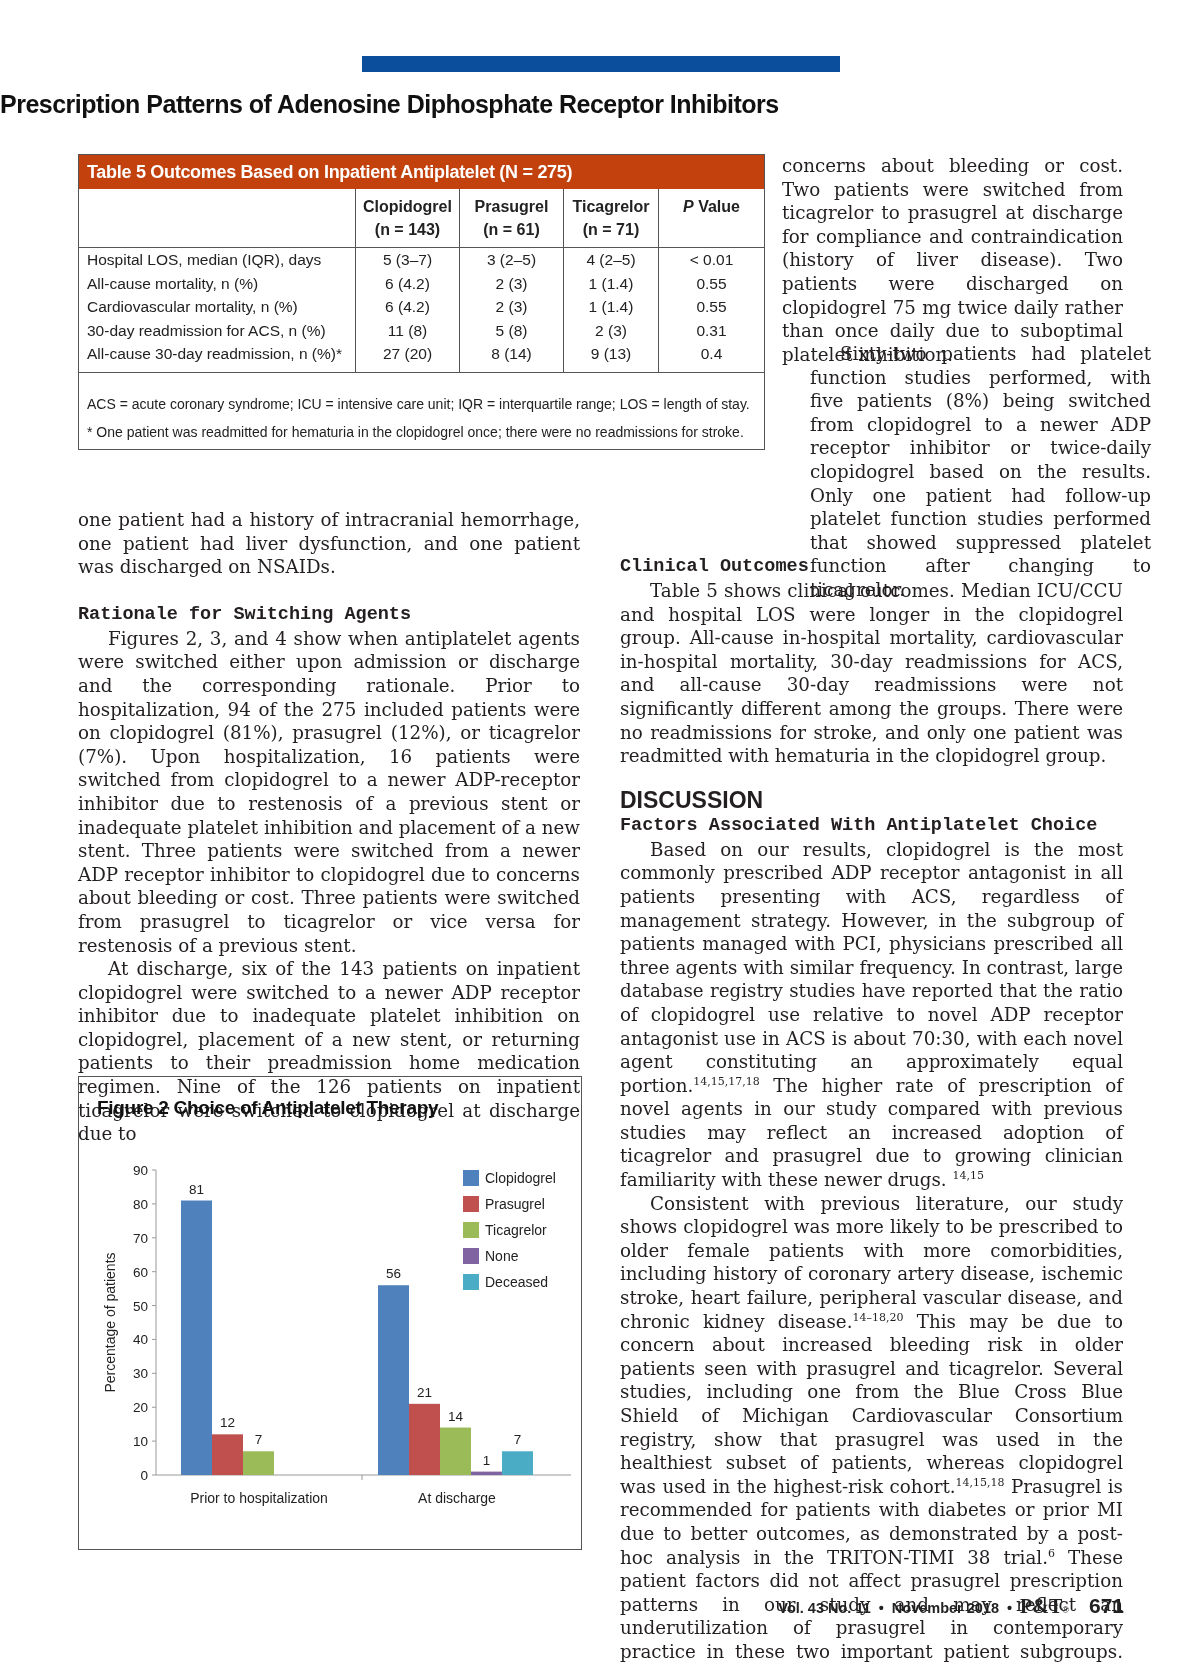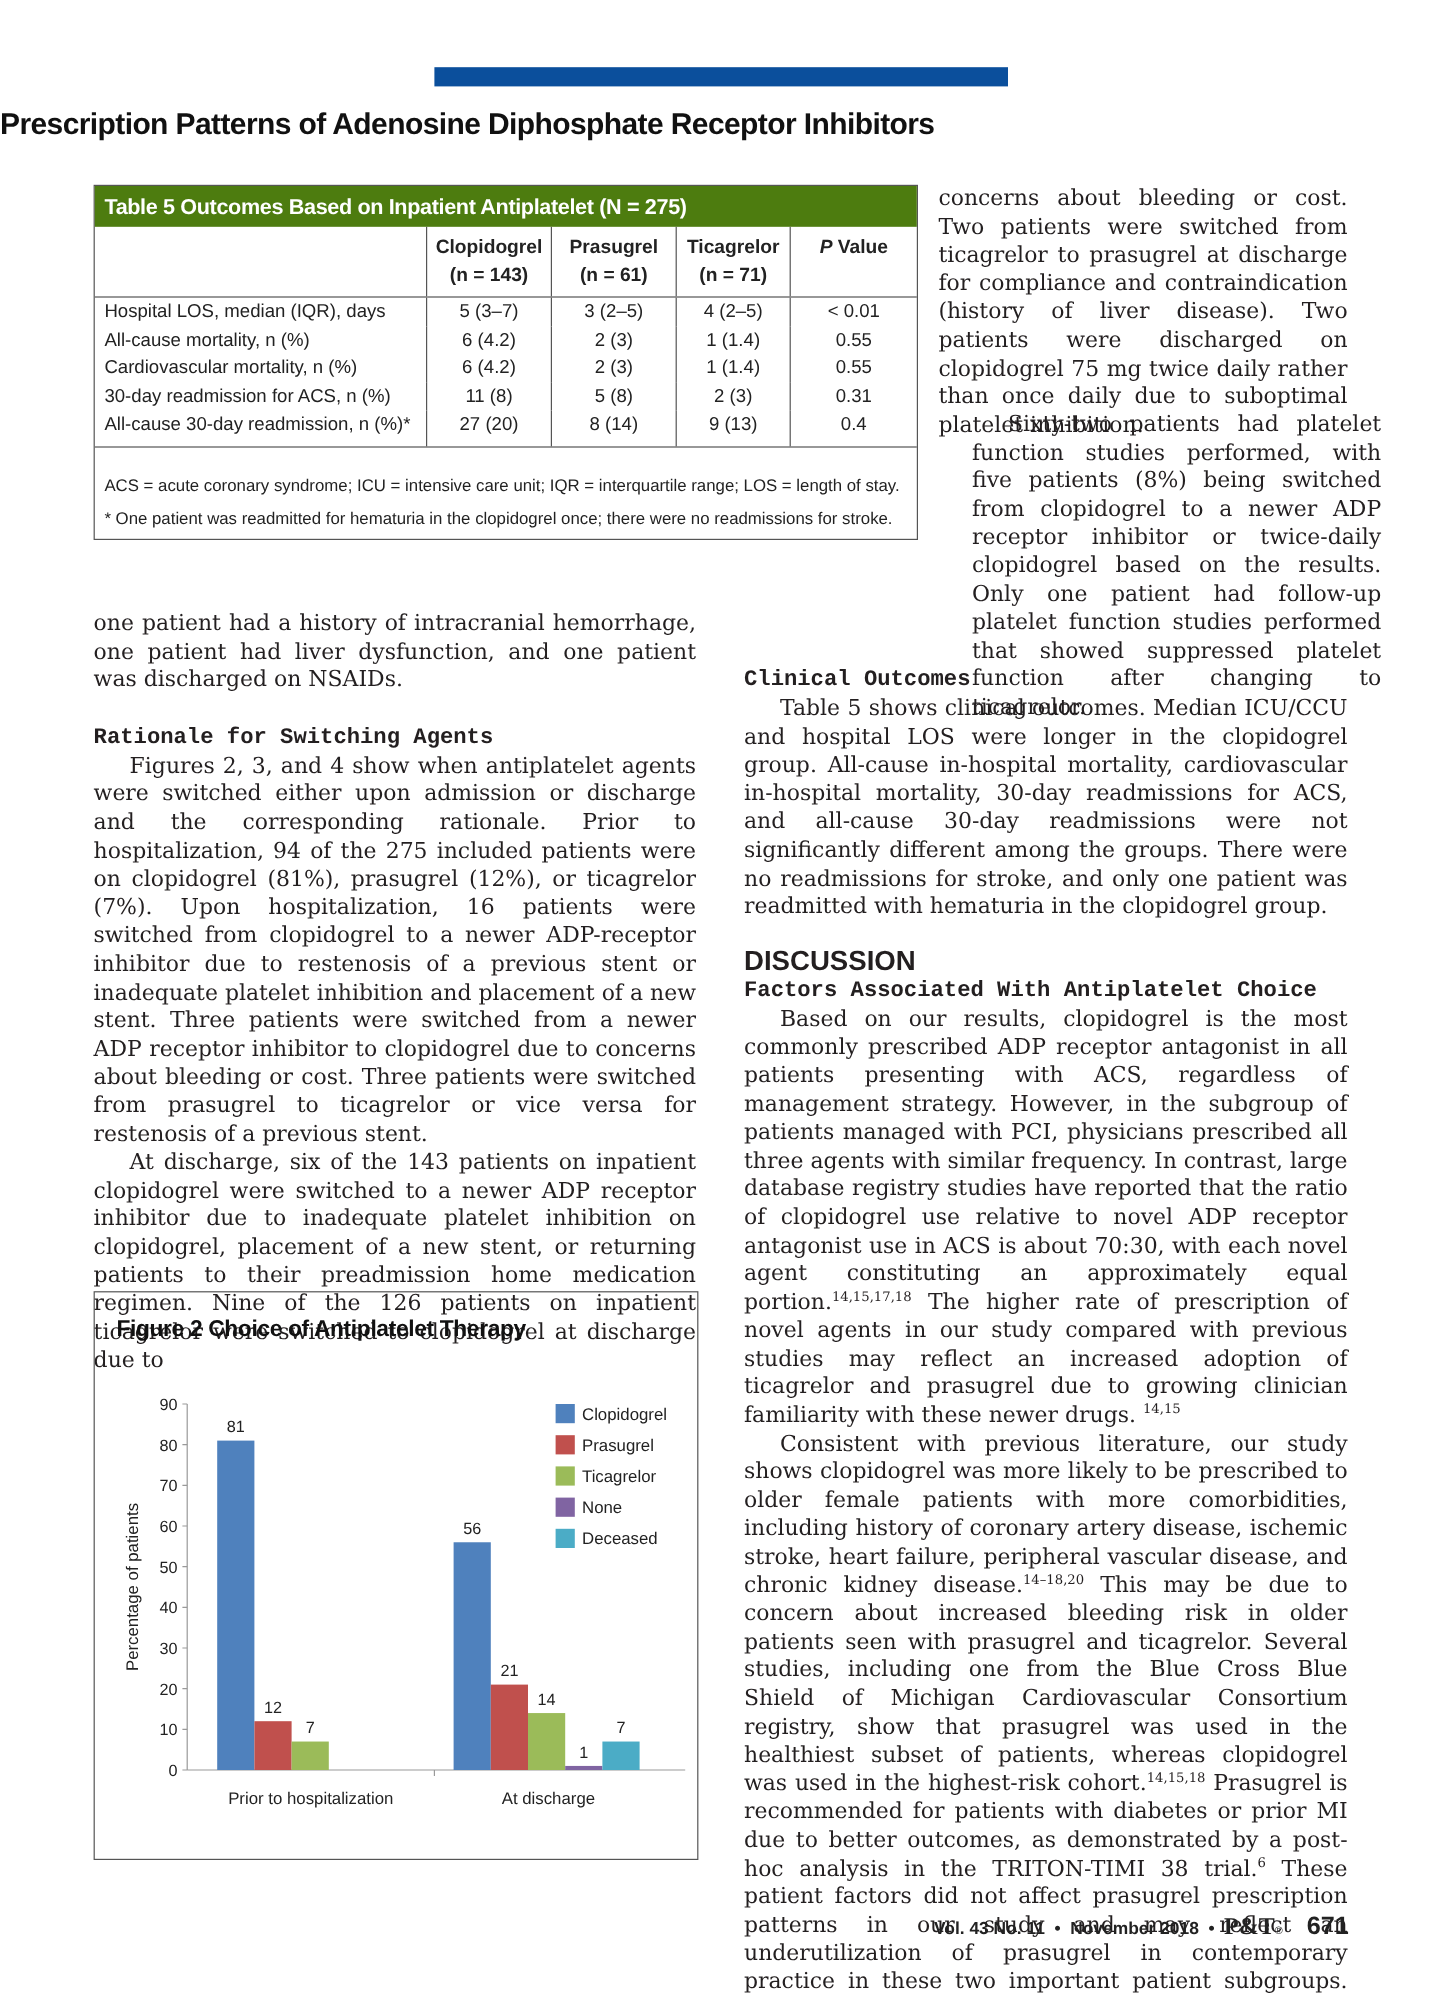--- a/index.html
+++ b/index.html
@@ -1,21 +1,21 @@
 <!DOCTYPE html>
 <html><head>
 <meta charset="utf-8">
 <style>
   html,body{margin:0;padding:0;background:#fff;}
   body{width:1200px;height:1664px;position:relative;overflow:hidden;font-family:"DejaVu Serif","Liberation Serif",serif;color:#231f20;}
   .topbar{position:absolute;left:362px;top:56px;width:478px;height:16px;background:#0b4f9c;}
   .running-title{position:absolute;left:0;width:1200px;top:90px;text-align:left;font-family:"Liberation Sans",sans-serif;font-weight:bold;font-size:25px;letter-spacing:-0.5px;color:#111;}
   
   .tbl{position:absolute;left:78px;top:154px;width:685px;border:1.5px solid #555;font-family:"Liberation Sans",sans-serif;font-size:15.5px;color:#222;}
-  .tbl-title{background:#4d7c0f;color:#fff;font-weight:bold;font-size:18px;padding:7px 8px 6px 8px;letter-spacing:-0.3px;}
+  .tbl-title{background:#c2410c;color:#fff;font-weight:bold;font-size:18px;padding:7px 8px 6px 8px;letter-spacing:-0.3px;}
   .tbl table{border-collapse:collapse;width:100%;}
   .tbl th{font-weight:bold;font-size:16px;padding:6px 2px 6px 2px;text-align:center;line-height:23px;border-left:1.5px solid #555;border-bottom:1.5px solid #555;}
   .tbl th:first-child{border-left:none;}
   .tbl td{padding:0 2px;text-align:center;line-height:23.5px;border-left:1.5px solid #555;white-space:nowrap;}
   .tbl td:first-child{text-align:left;border-left:none;padding-left:8px;}
   .tbl tr.first td{padding-top:7px;}
   .tbl tr.last td{padding-bottom:6px;}
   .tbl .notes{border-top:1.5px solid #555;font-size:14px;line-height:22px;padding:20px 8px 6px 8px;}
   .tbl .notes p{margin:0 0 6px 0;}
   .tbl .notes p:last-child{margin:0;}

